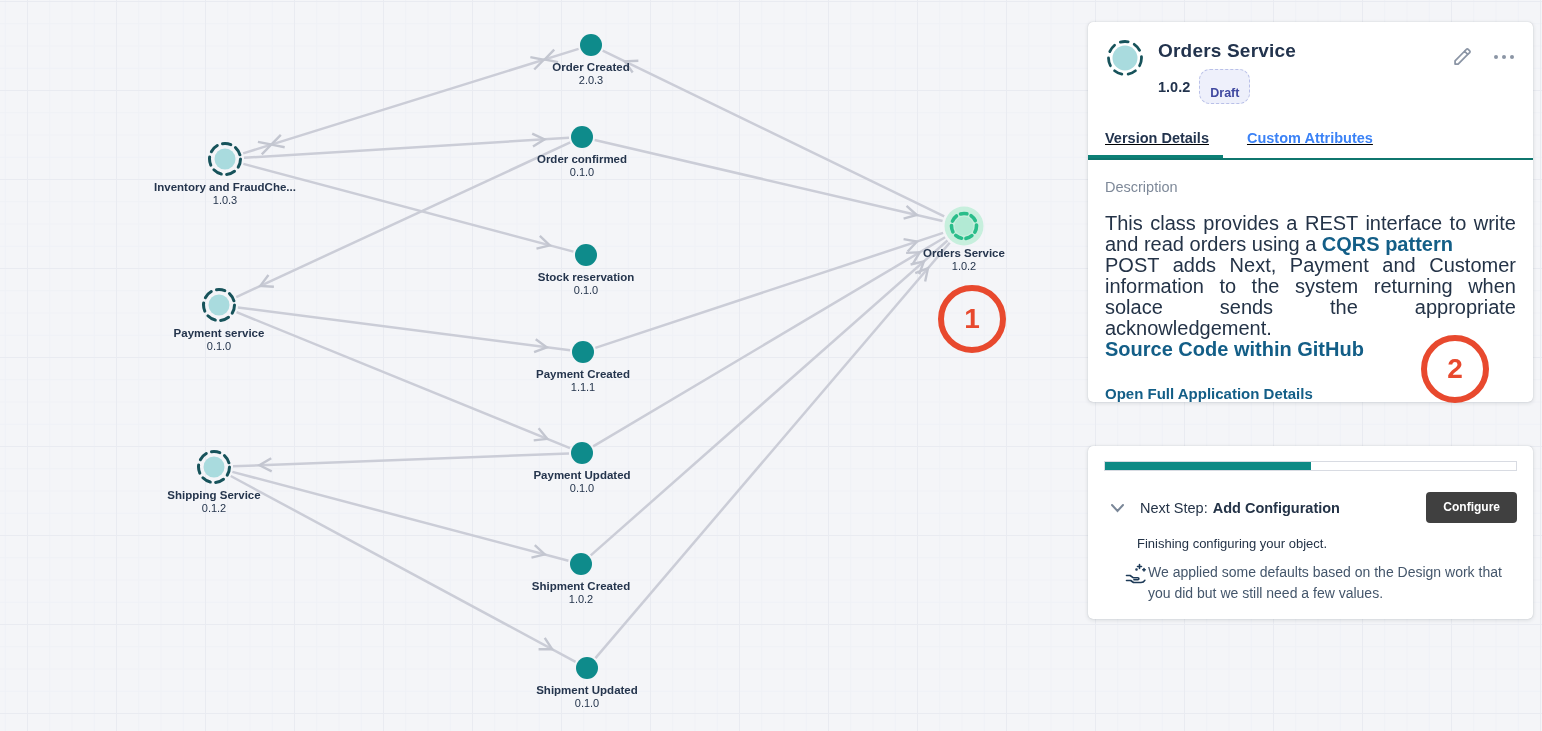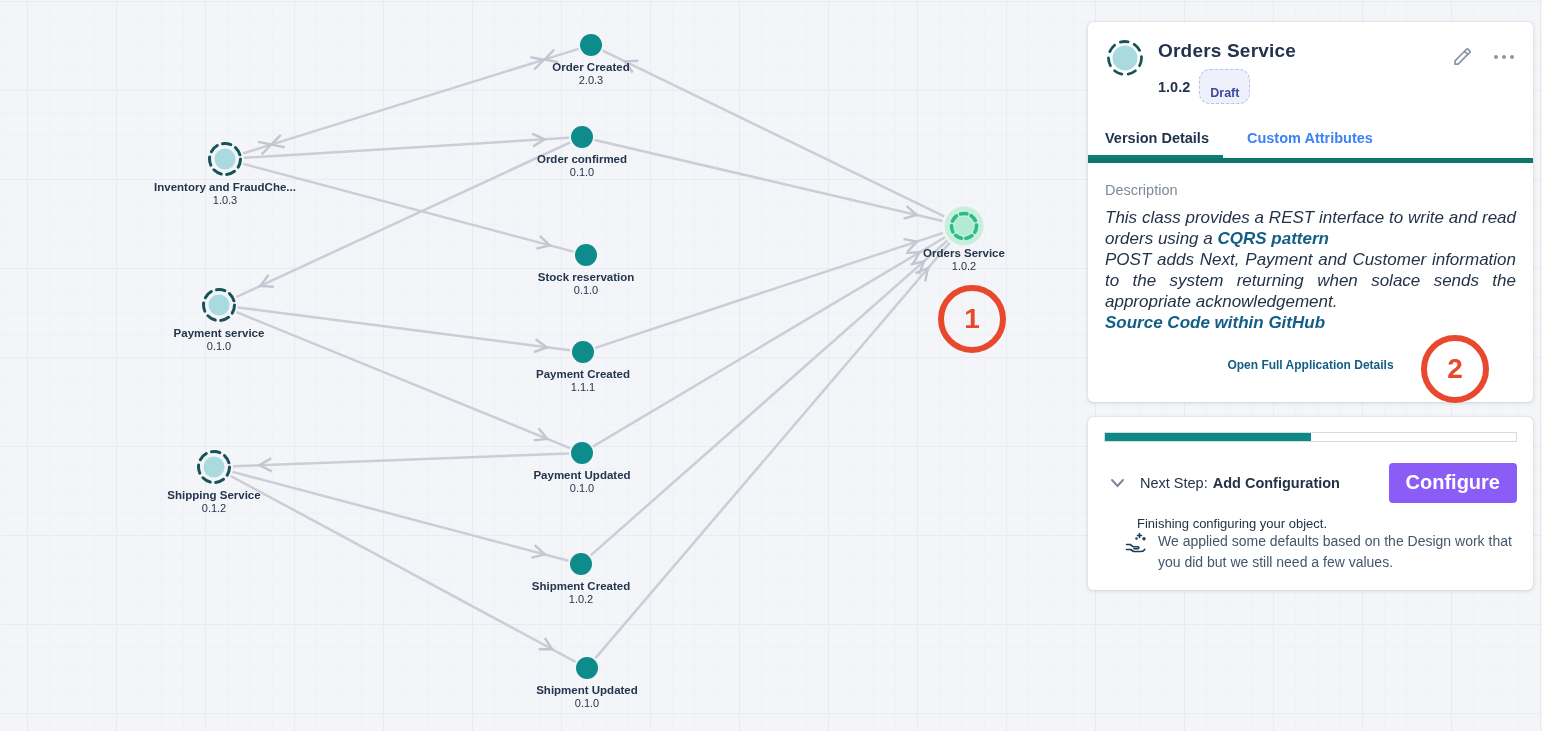--- a/index.html
+++ b/index.html
@@ -21,62 +21,62 @@
   }
   #graph{position:absolute;left:0;top:0;}
   #graph text{font-family:"Liberation Sans", sans-serif;}
 
   .panel{
     position:absolute;left:1088px;width:445px;background:#ffffff;border-radius:5px;
     box-shadow:0 1px 4px rgba(27,39,51,.14), 0 0 1px rgba(27,39,51,.25);
     box-sizing:border-box;
   }
   #panel-details{top:22px;height:380px;overflow:hidden;}
-  #panel-nextstep{top:417px;height:173px;overflow:hidden;}
+  #panel-nextstep{top:446px;height:173px;overflow:hidden;}
 
   
   .p1-header{display:flex;align-items:flex-start;padding:16px 18px 13px 17px;}
   .title-block{margin-left:13px;}
   .app-title{font-size:19px;font-weight:bold;color:#22334d;letter-spacing:.2px;margin-top:2px;}
   .version-row{display:flex;align-items:center;gap:9px;margin-top:7px;}
   .app-version{font-size:14.5px;font-weight:600;color:#22334d;}
   .draft-pill{
     font-size:12.5px;font-weight:bold;color:#4049a0;background:#eef0fb;
     border:1px dashed #b9c0e8;border-radius:11px;padding:16px 10px 3px;
   }
   .header-actions{margin-left:auto;display:flex;align-items:center;gap:20px;padding-top:8px;}
   .icon-btn{background:none;border:none;padding:0;cursor:pointer;line-height:0;}
 
   
-  .tabs{display:flex;border-bottom:5px solid #0f766e;}
+  .tabs{display:flex;border-bottom:2px solid #0f766e;text-decoration:underline;}
   .tab{font-size:14.5px;padding:13px 14px 12px 17px;cursor:pointer;}
   .tab.active{color:#22334d;font-weight:bold;border-bottom:3px solid #0c8076;padding-bottom:9px;}
   .tab.inactive{color:#3b82f6;font-weight:bold;padding-left:24px;}
 
   
   .p1-body{padding:19px 17px 0 17px;}
-  .desc-label{font-size:14.5px;color:#7e8999;margin-bottom:9px;}
-  .desc-text{font-size:17px;color:#243347;line-height:21px;text-align:justify;font-style:italic;}
+  .desc-label{font-size:14.5px;color:#7e8999;margin-bottom:18px;}
+  .desc-text{font-size:20px;color:#243347;line-height:21px;text-align:justify;}
   .blue-link{color:#135e87;font-weight:bold;text-decoration:none;cursor:pointer;}
-  .footer-link-row{text-align:center;margin-top:25px;font-size:12px;}
+  .footer-link-row{margin-top:25px;font-size:15px;}
 
   
   .progress-track{margin:15px 16px 0;height:10px;border:1px solid #d8dbe2;background:#fff;box-sizing:border-box;}
   .progress-fill{height:100%;background:#0e8a85;}
   .ns-row{display:flex;align-items:center;margin:21px 16px 0 22px;}
   .ns-label{margin-left:15px;font-size:14.5px;color:#243347;}
   .ns-step{font-weight:bold;margin-left:5px;}
   .configure-btn{
-    margin-left:auto;background:#8b5cf6;color:#fff;font-weight:bold;font-size:20px;
+    margin-left:auto;background:#404040;color:#fff;font-weight:bold;font-size:12px;
     padding:8px 17px 9px;border:none;border-radius:4px;cursor:pointer;
     font-family:"Liberation Sans", sans-serif;
     text-align:center;
   }
   .ns-sub{margin:13px 16px 0 49px;font-size:13px;color:#243347;}
-  .tip-row{display:flex;margin:0 14px 0 36px;gap:10px;}
+  .tip-row{display:flex;margin:11px 14px 0 36px;}
   .tip-text{font-size:14px;line-height:21px;color:#44566b;}
 
   
   .annot{
     position:absolute;width:56px;height:56px;border:6px solid #e8492e;border-radius:50%;
     display:flex;align-items:center;justify-content:center;
     color:#e8492e;font-size:28px;font-weight:bold;
   }
 </style>
 </head>

